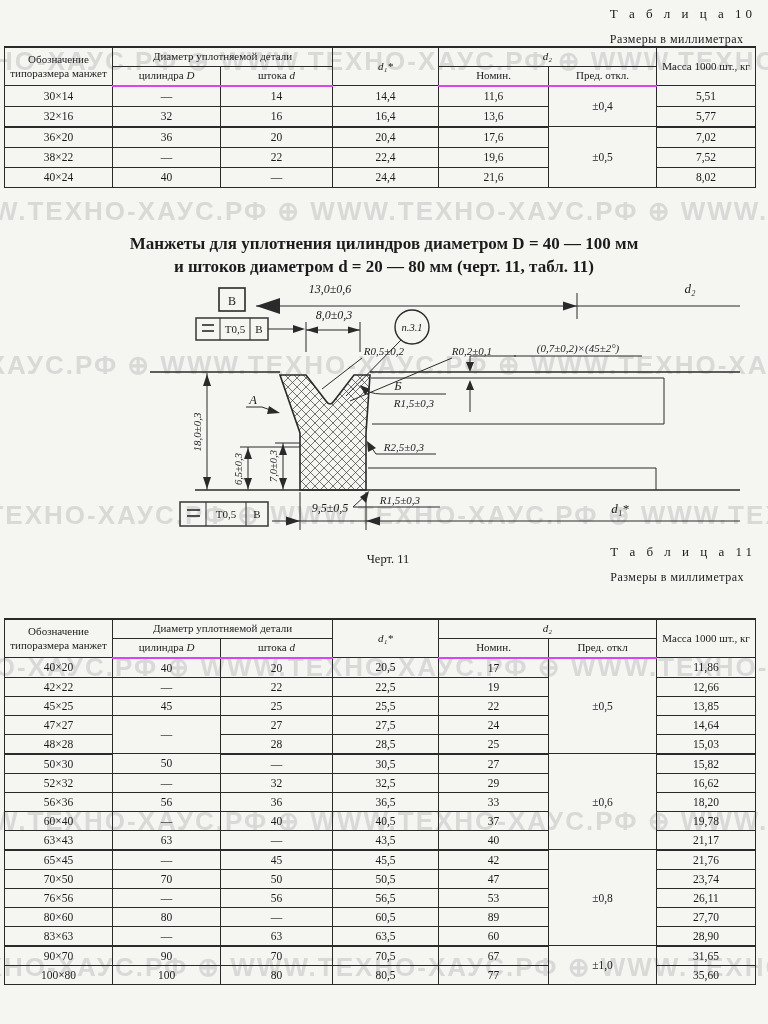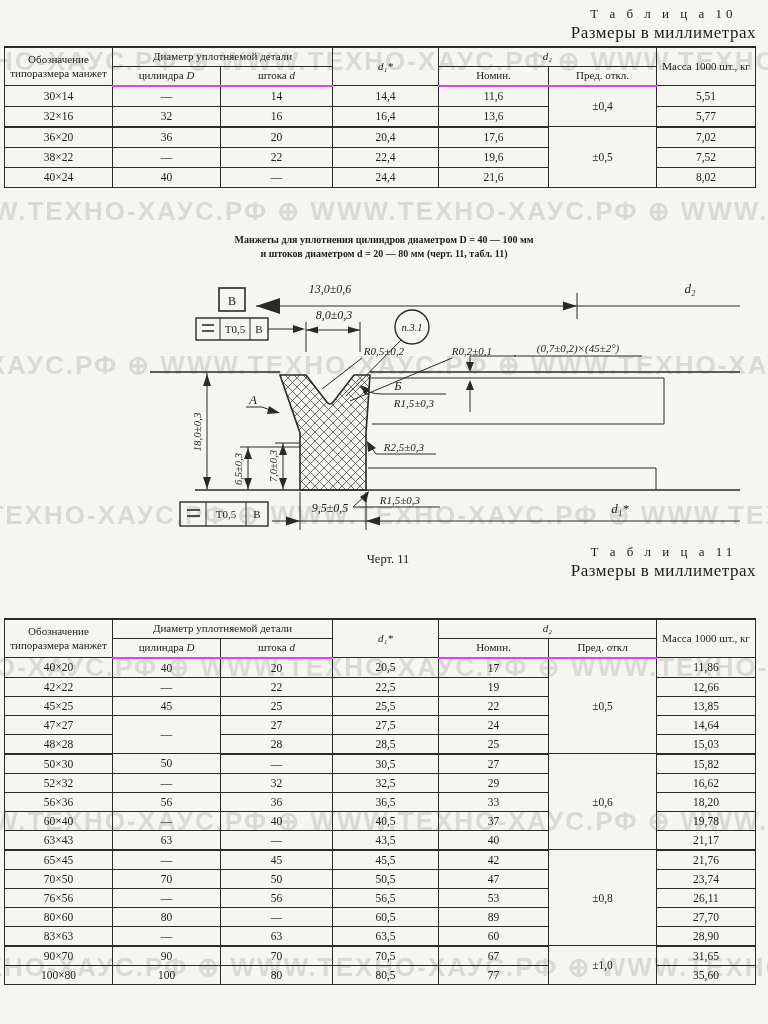--- a/index.html
+++ b/index.html
@@ -17,43 +17,43 @@
   }
   .wm:nth-of-type(1){top:46px;left:-150px;}
   .wm:nth-of-type(2){top:196px;left:-60px;}
   .wm:nth-of-type(3){top:350px;left:-210px;}
   .wm:nth-of-type(4){top:500px;left:-100px;}
   .wm:nth-of-type(5){top:652px;left:-170px;}
   .wm:nth-of-type(6){top:806px;left:-60px;}
   .wm:nth-of-type(7){top:952px;left:-140px;}
   .layer{position:absolute;z-index:1;}
   
-  .tcap{position:absolute;right:12px;text-align:center;z-index:1;}
+  .tcap{position:absolute;right:12px;text-align:left;z-index:1;}
   .tcap .tnum{font-size:13px;letter-spacing:4px;}
-  .tcap .tunits{font-size:17px;letter-spacing:0.5px;margin-top:1px;}
+  .tcap .tunits{font-size:12px;letter-spacing:0.5px;margin-top:10px;}
   
   table.gost{
     border-collapse:collapse;width:752px;table-layout:fixed;
     font-size:11.5px;background:transparent;
   }
   table.gost th,table.gost td{
     border:1px solid #2a2a2a;text-align:center;vertical-align:middle;
     padding:0 2px;font-weight:normal;
   }
   table.gost thead th{font-size:11px;line-height:1.25;padding:2px 3px;}
   table.gost{border-top:2px solid #2a2a2a;}
   table.gost thead tr:last-child th{border-bottom:2px solid #d946ef;}
   table.gost tbody td{height:19px;}
   #table11 tbody td{height:18px;}
   table.gost tbody tr.group-end td{border-bottom:2px solid #2a2a2a;}
   .var{font-style:italic;}
   
   .sect{
     position:absolute;width:100%;text-align:center;
-    font-weight:bold;font-size:10px;line-height:1.35;z-index:1;
+    font-weight:bold;font-size:17px;line-height:1.35;z-index:1;
   }
   
   svg text{font-family:"Liberation Serif", serif;font-style:italic;fill:#1b1b1b;}
   svg .upr{font-style:normal;}
   svg line,svg path.ln,svg rect.fr,svg circle{stroke:#2a2a2a;fill:none;}
   svg polygon.ah{fill:#2a2a2a;stroke:none;}
 </style>
 </head>
 <body>
 

